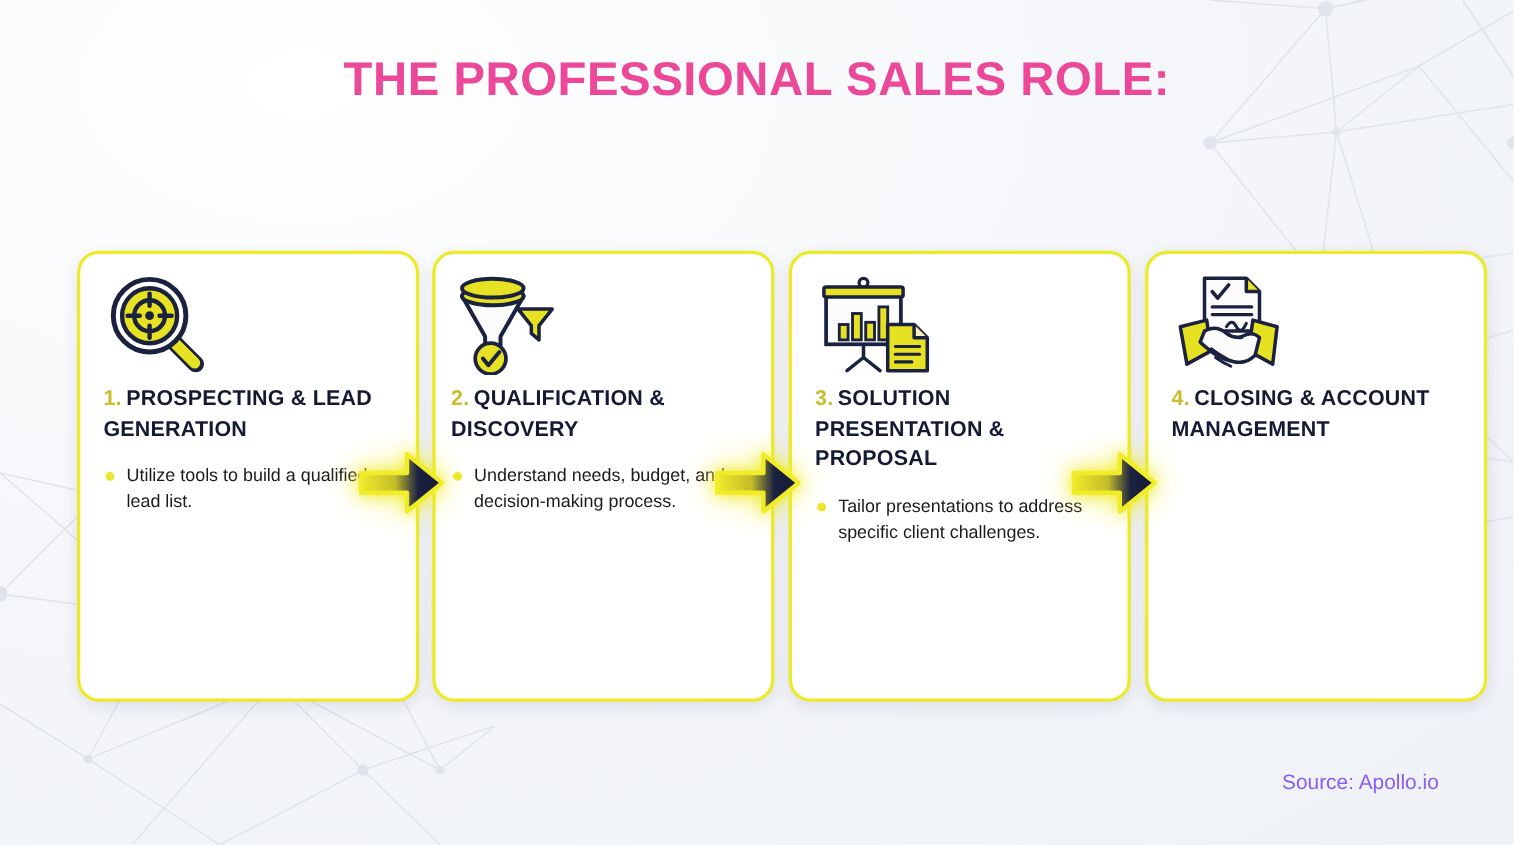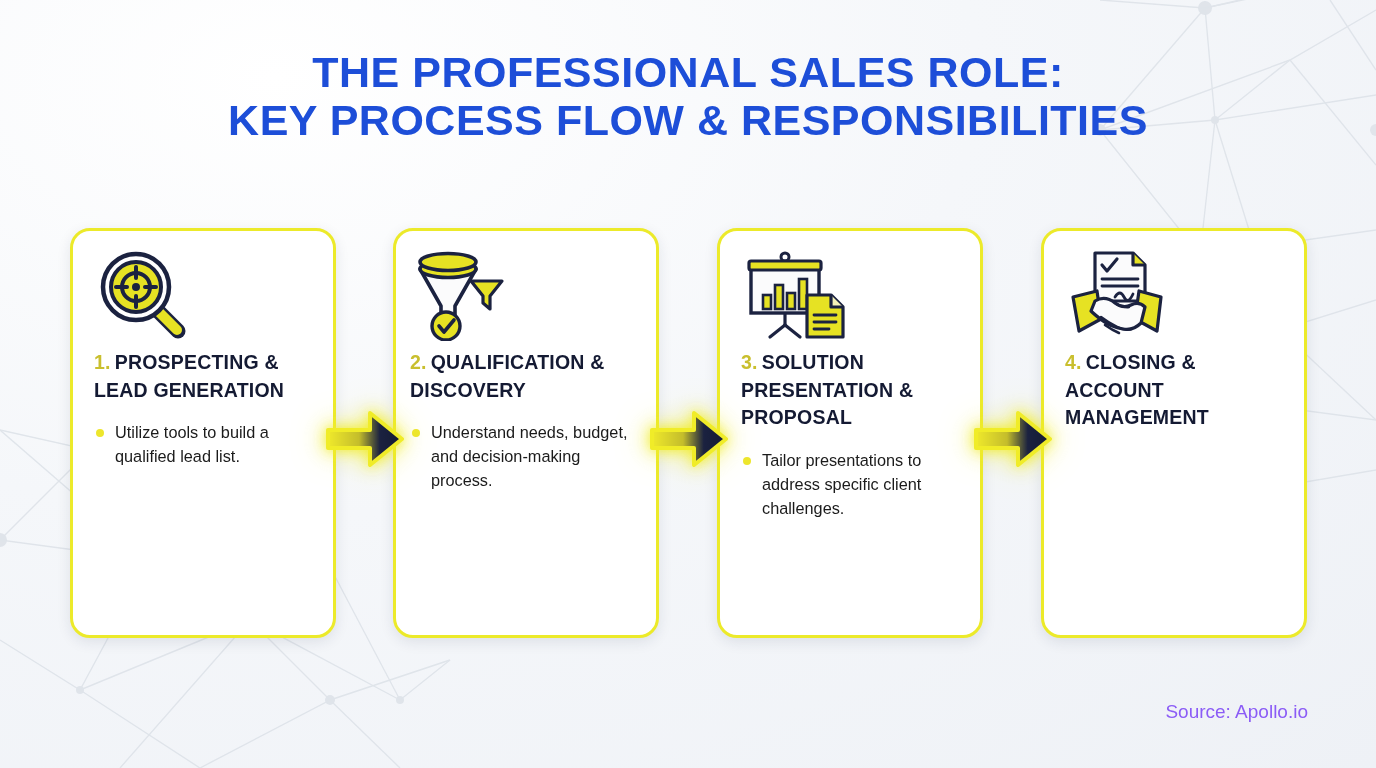--- a/index.html
+++ b/index.html
@@ -26,42 +26,42 @@
   }
 
   
   .title-wrap {
     position:absolute;
     top:48px; left:0; right:0;
     text-align:center;
     z-index:2;
   }
   .title-line {
-    color:#1d4ed8;
+    color:#ec4899;
     font-weight:700;
     letter-spacing:0.5px;
     line-height:1.12;
     font-size:43px;
     text-transform:uppercase;
     white-space:nowrap;
   }
   .title-line.l2 { font-size:43px; }
 
   
   .cards {
     position:absolute;
     top:228px; left:70px;
     width:1237px; height:410px;
     z-index:2;
   }
 
   .card {
     position:absolute;
     top:0;
-    width:266px; height:410px;
+    width:311px; height:410px;
     background:#ffffff;
     border:3px solid #ecea2a;
     border-radius:20px;
     box-shadow:0 4px 14px rgba(30,40,70,0.10);
     padding:18px 19px 10px 19px;
   }
   .card.c1 { left:0px; }
   .card.c2 { left:323px;padding-left:12px; }
   .card.c3 { left:647px; }
   .card.c4 { left:971px; }
@@ -194,21 +194,20 @@
     <circle cx="150" cy="560" r="5"></circle>
     <circle cx="250" cy="620" r="7"></circle>
     <circle cx="330" cy="700" r="5"></circle>
     <circle cx="80" cy="690" r="4"></circle>
     <circle cx="400" cy="700" r="4"></circle>
   </g>
 </svg>
 
 <div class="title-wrap">
   <div class="title-line l1">THE PROFESSIONAL SALES ROLE:</div>
-  <div class="title-line l2">KEY PROCESS FLOW &amp; RESPONSIBILITIES</div>
 </div>
 
 <div class="cards">
 
   <div class="card c1">
     <div class="card-icon">
       <svg width="100" height="92" viewBox="0 0 100 92" xmlns="http://www.w3.org/2000/svg">
         <g transform="translate(4,2)">
           <line x1="52" y1="54" x2="78" y2="80" stroke="#1b2240" stroke-width="15" stroke-linecap="round"></line>
           <line x1="53" y1="55" x2="77" y2="79" stroke="#e6e223" stroke-width="10" stroke-linecap="round"></line>

